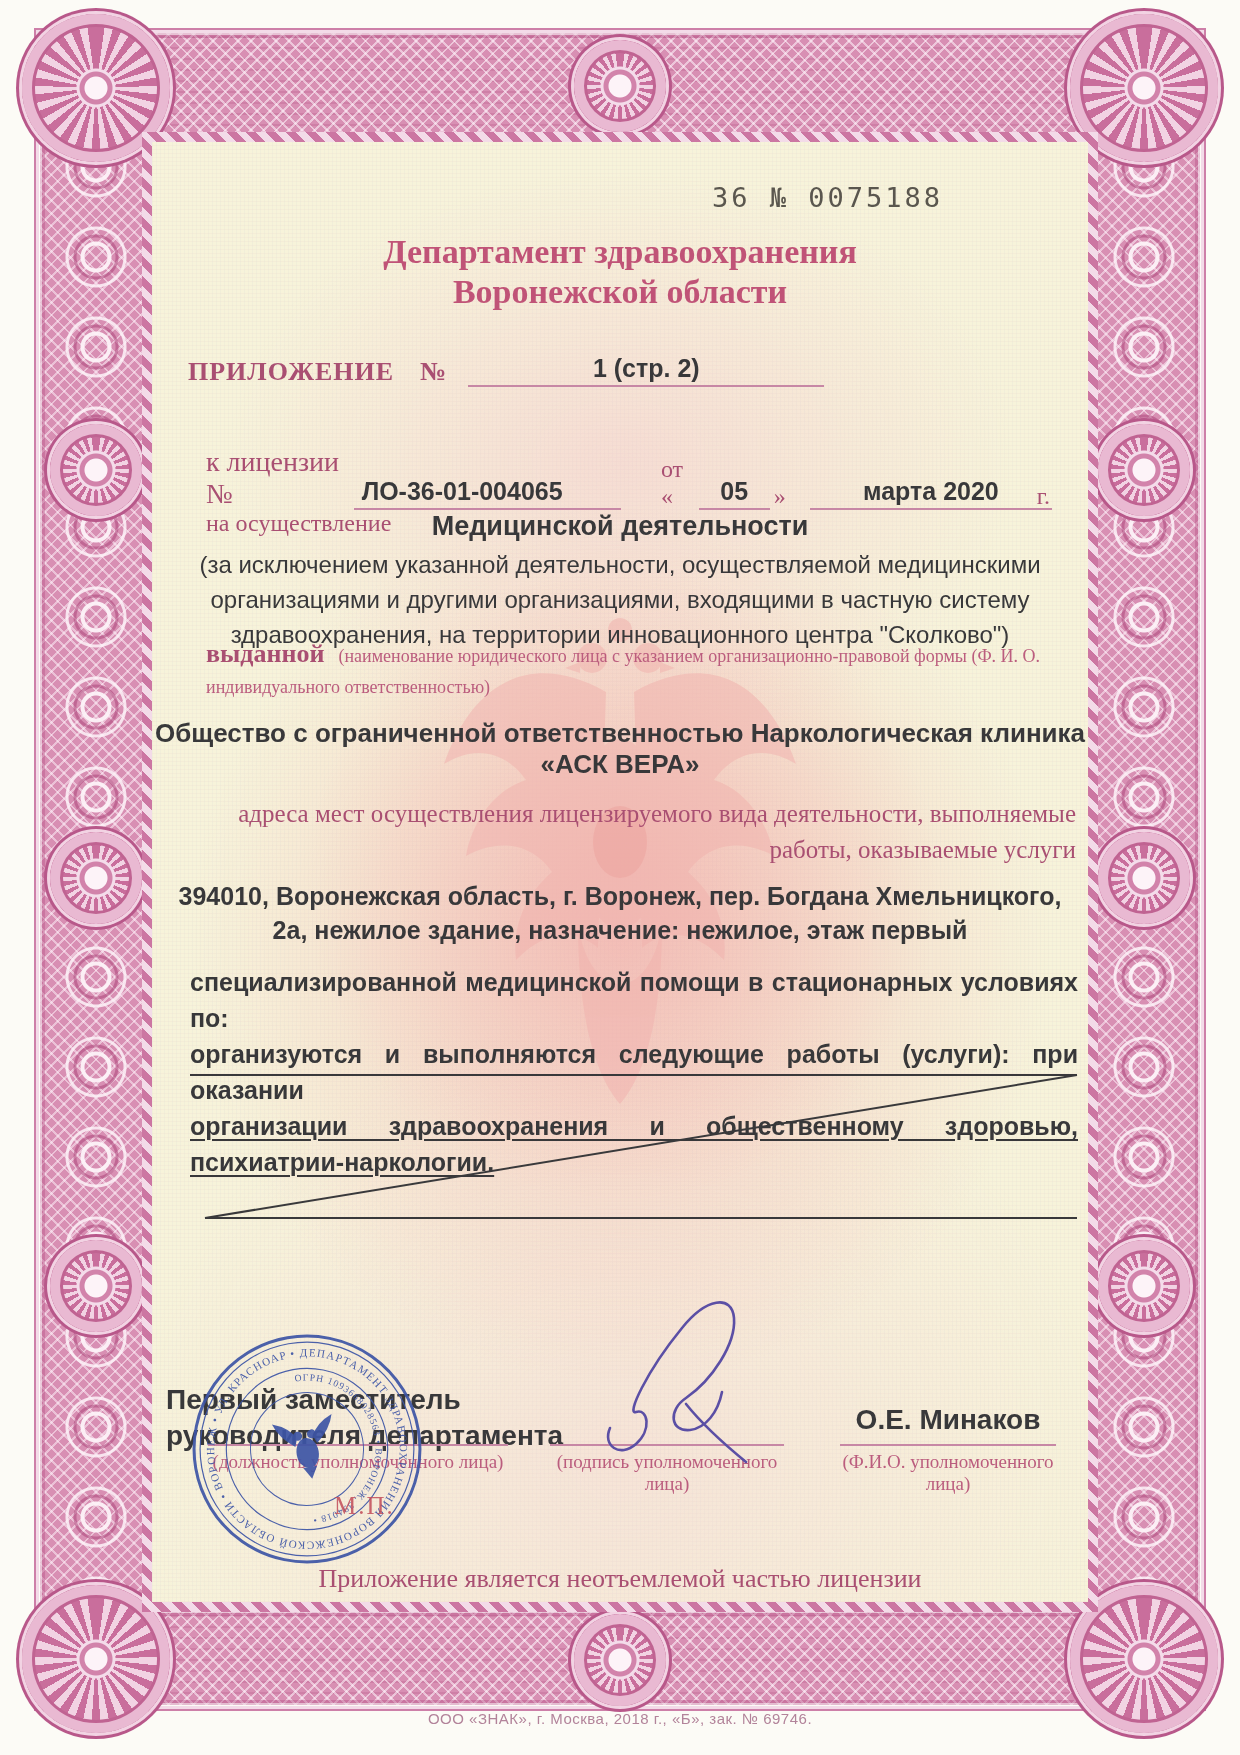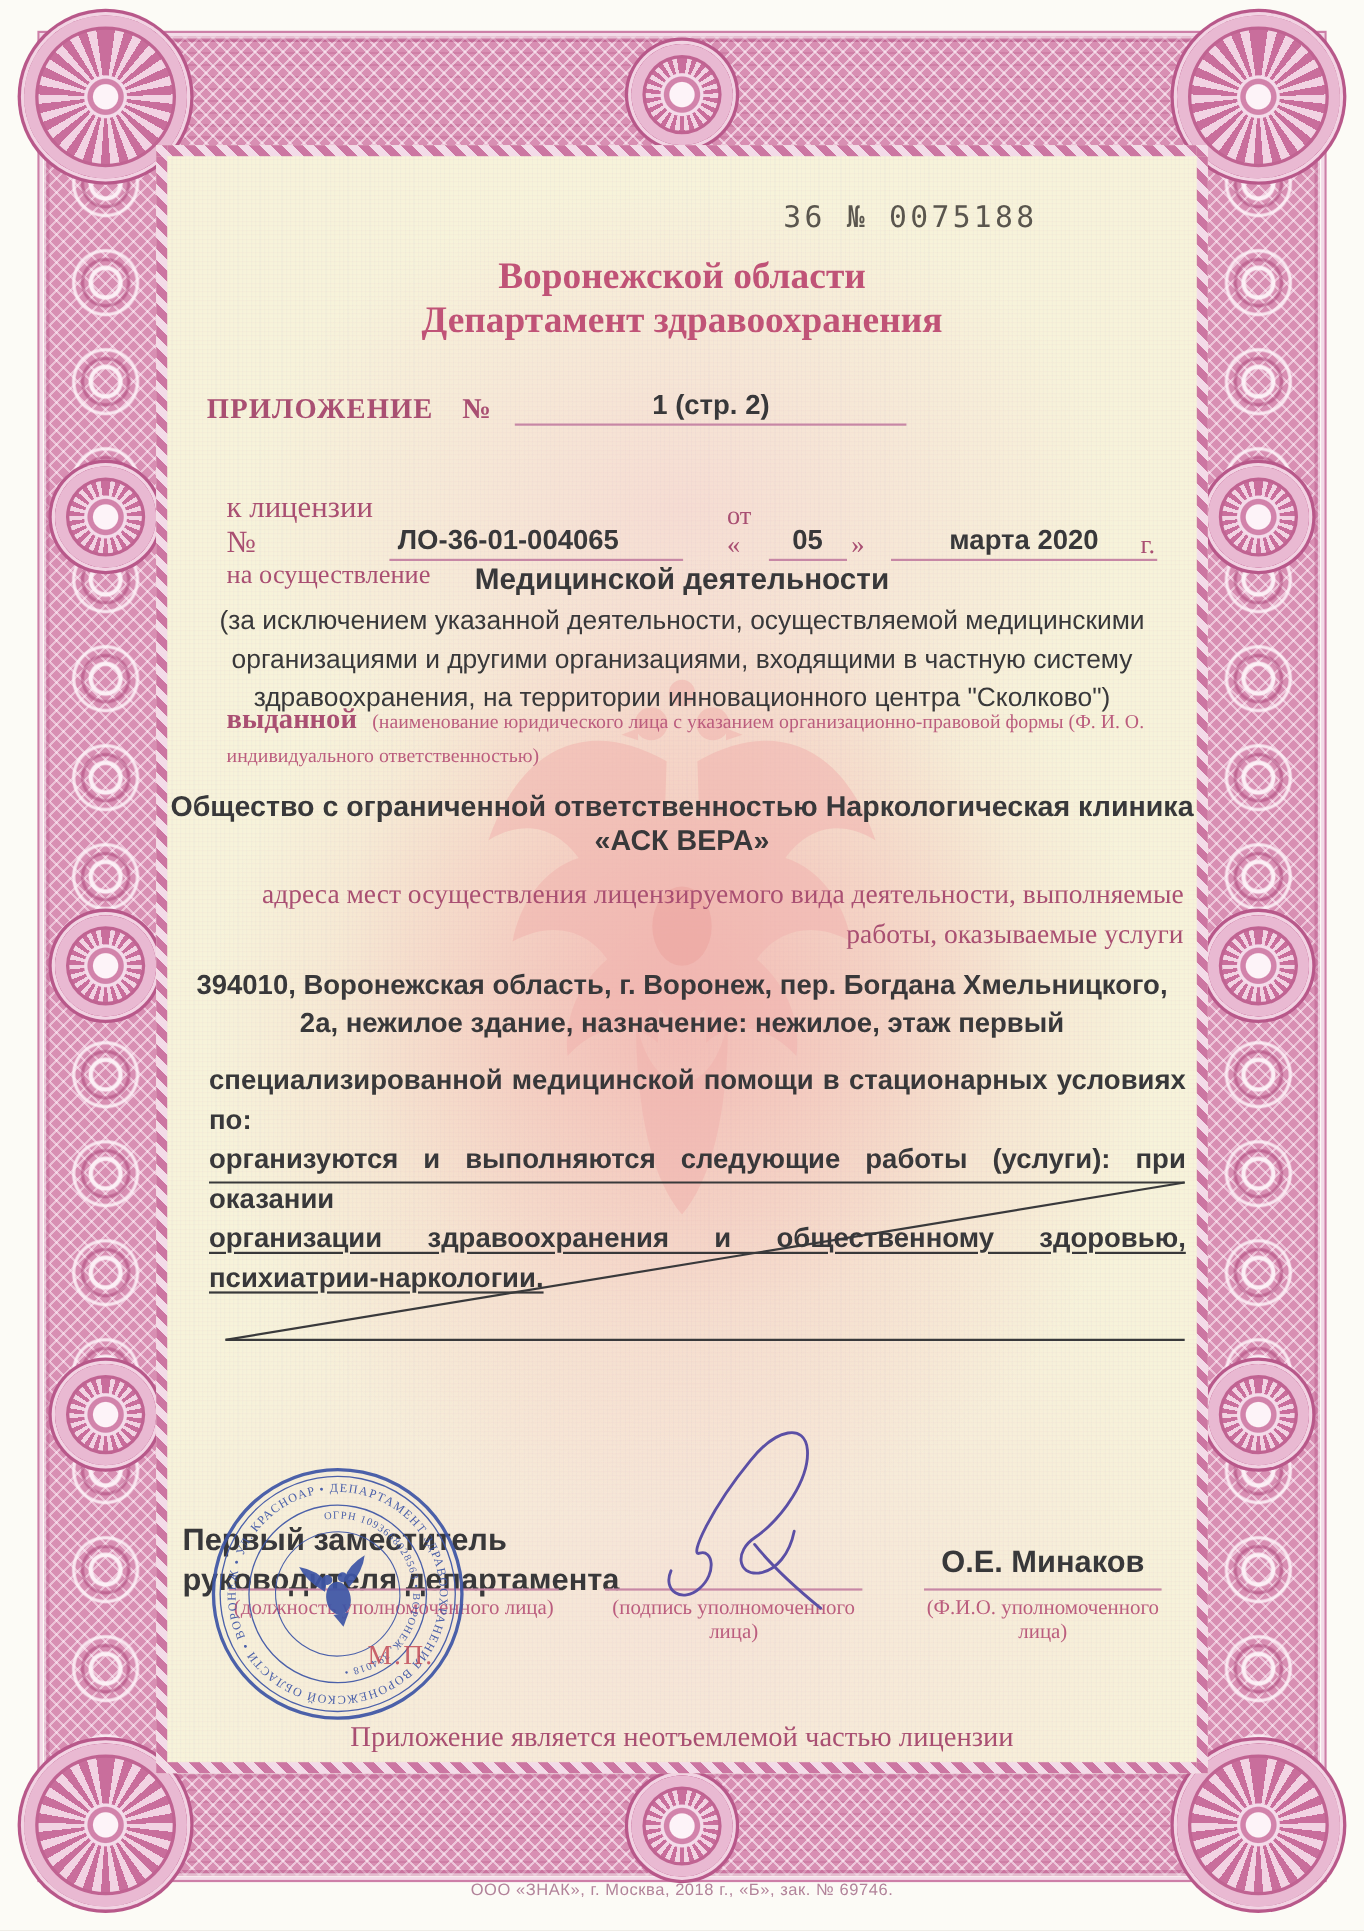--- a/index.html
+++ b/index.html
@@ -139,22 +139,22 @@
         <path d="M224,108 C290,70 354,88 386,180 C354,160 324,168 304,196 C336,206 358,238 364,272 C328,252 296,262 278,288 C306,312 318,344 314,376 C286,346 254,344 232,364 Z"></path>
         <ellipse cx="210" cy="250" rx="44" ry="95"></ellipse>
         <path d="M168,340 C180,420 240,420 252,340 C252,430 236,490 210,520 C184,490 168,430 168,340 Z"></path>
       </g>
       <ellipse cx="210" cy="258" rx="27" ry="36" fill="#eda5a0" opacity="0.6"></ellipse>
     </svg>
 
     <div class="serial">36 № 0075188</div>
 
     <div class="doc-title">
+      <div>Департамент здравоохранения</div>
       <div>Воронежской области</div>
-      <div>Департамент здравоохранения</div>
     </div>
 
     <div class="row appendix-row">
       <span class="appendix-label">ПРИЛОЖЕНИЕ</span>
       <span class="num-sign">№</span>
       <span class="value-underlined appendix-value">1 (стр. 2)</span>
     </div>
 
     <div class="row license-row">
       <span class="license-label">к лицензии №</span>

